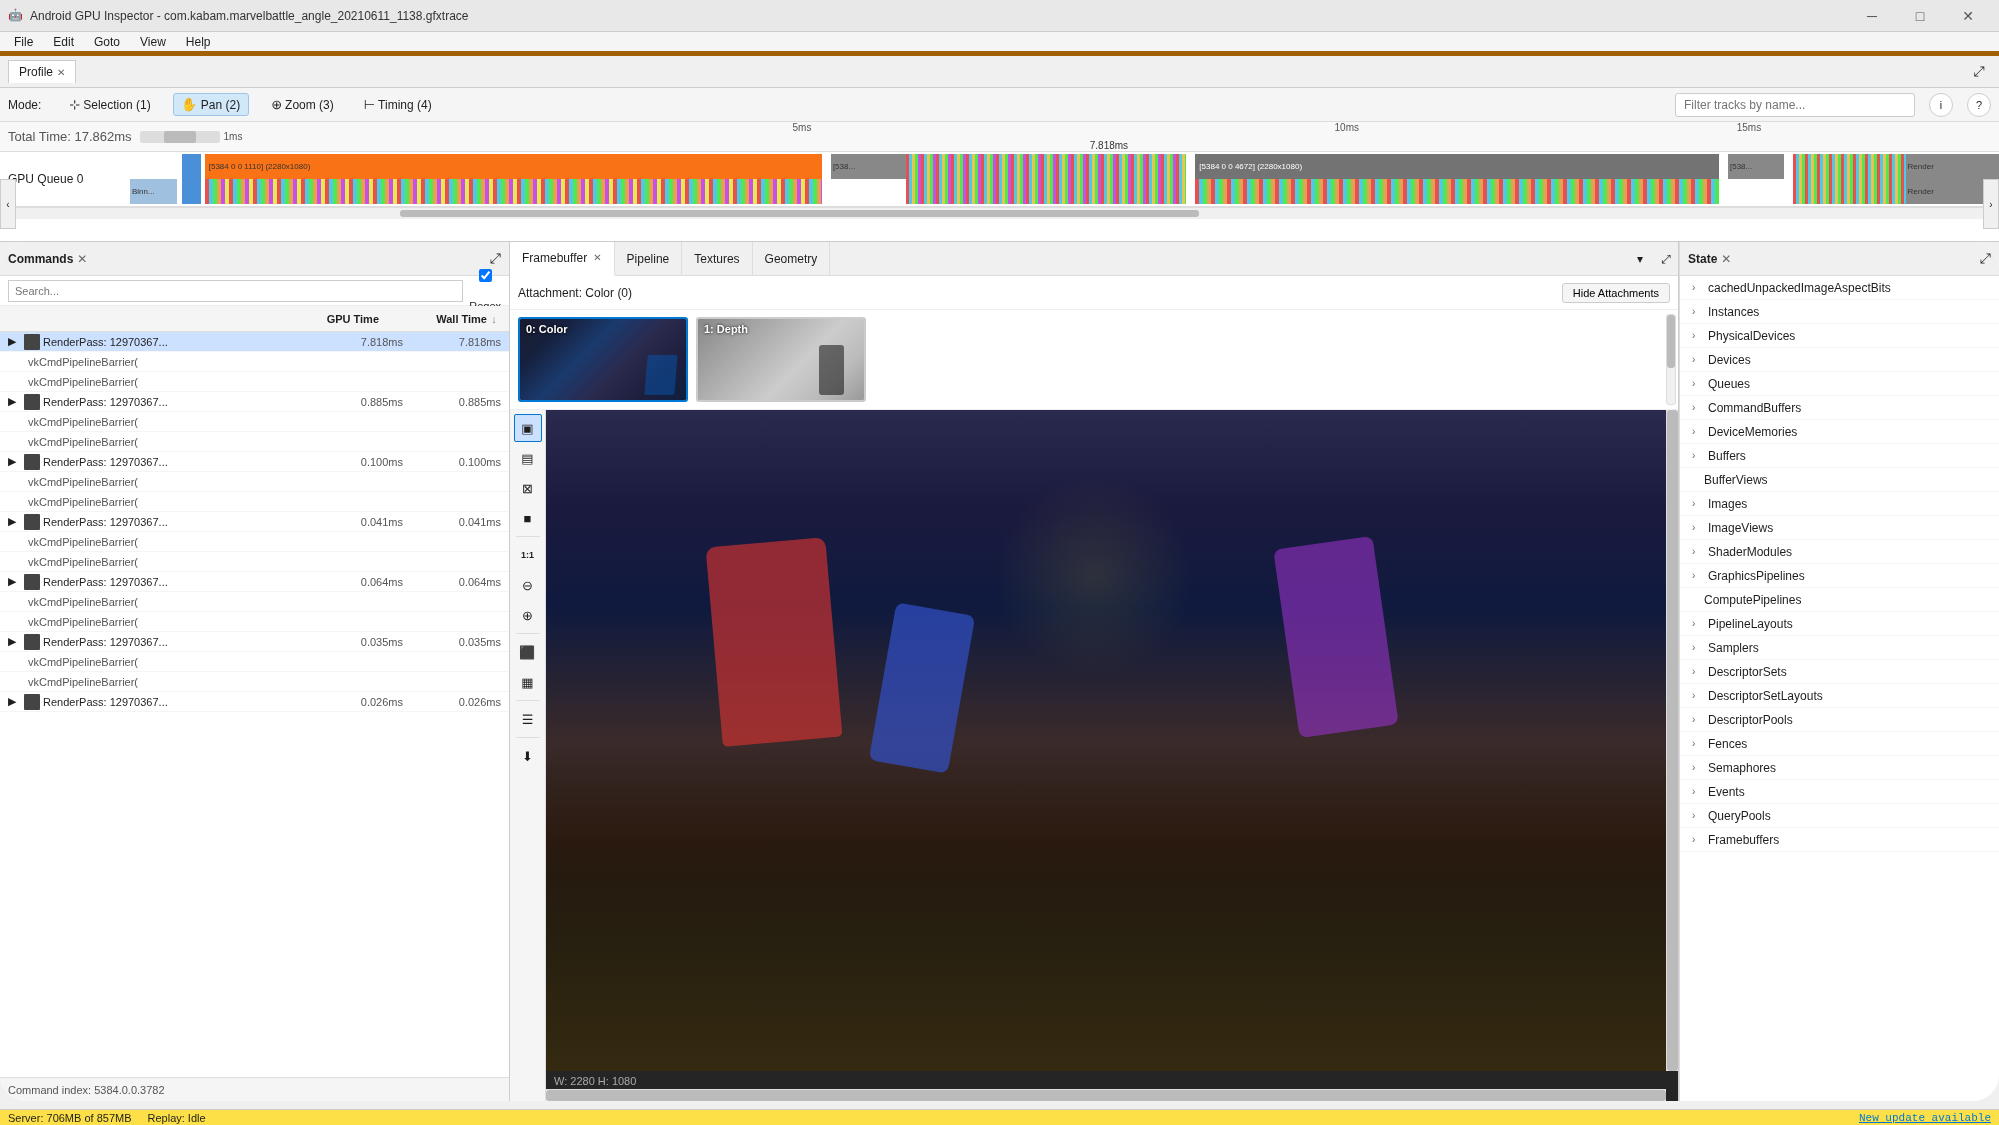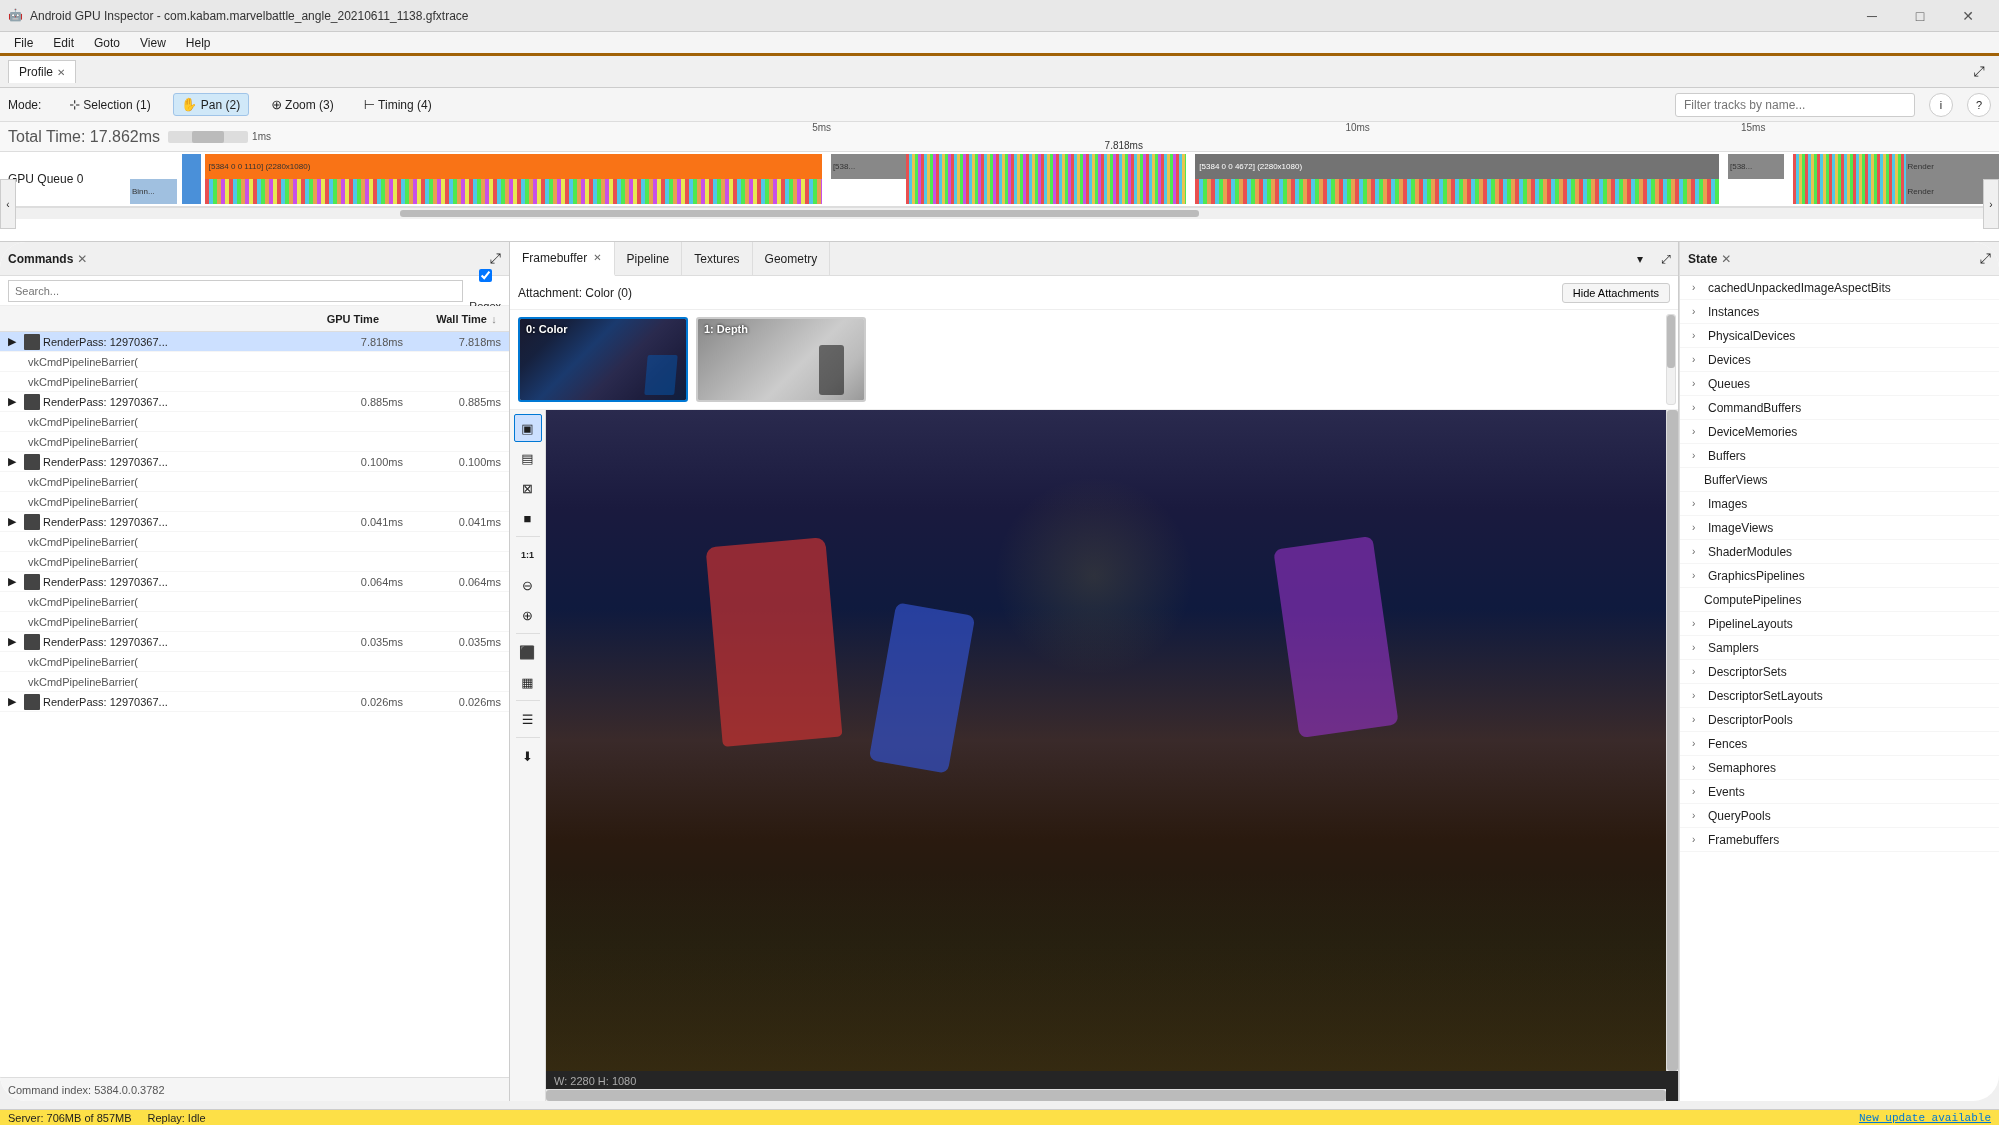--- a/index.html
+++ b/index.html
@@ -24,21 +24,21 @@
       cursor: pointer; font-size: 14px; color: #555;
     }
 
     
     #menubar {
       background: #f5f5f5;
       height: 24px;
       display: flex;
       align-items: center;
       padding: 0 4px;
-      border-bottom: 3px solid #a16207;
+      border-bottom: 5px solid #a16207;
     }
     #menubar .menu-item {
       padding: 2px 10px;
       cursor: pointer;
       font-size: 12px;
     }
 
     
     #profile-bar {
       background: #f0f0f0;
@@ -107,21 +107,21 @@
       overflow: hidden;
     }
     #timeline-ruler {
       height: 30px;
       background: #f8f8f8;
       border-bottom: 1px solid #ddd;
       display: flex;
       align-items: center;
       position: relative;
     }
-    .total-time-label { padding: 0 8px; font-size: 16px; color: #555; white-space: nowrap; }
+    .total-time-label { padding: 0 8px; font-size: 13px; color: #555; white-space: nowrap; }
     .ruler-ticks { flex: 1; position: relative; height: 30px; }
 
     #gpu-queue-row {
       height: 55px;
       display: flex;
       align-items: center;
       border-bottom: 1px solid #ddd;
       position: relative;
     }
     .queue-label { width: 130px; padding-left: 8px; font-size: 12px; flex-shrink: 0; }

